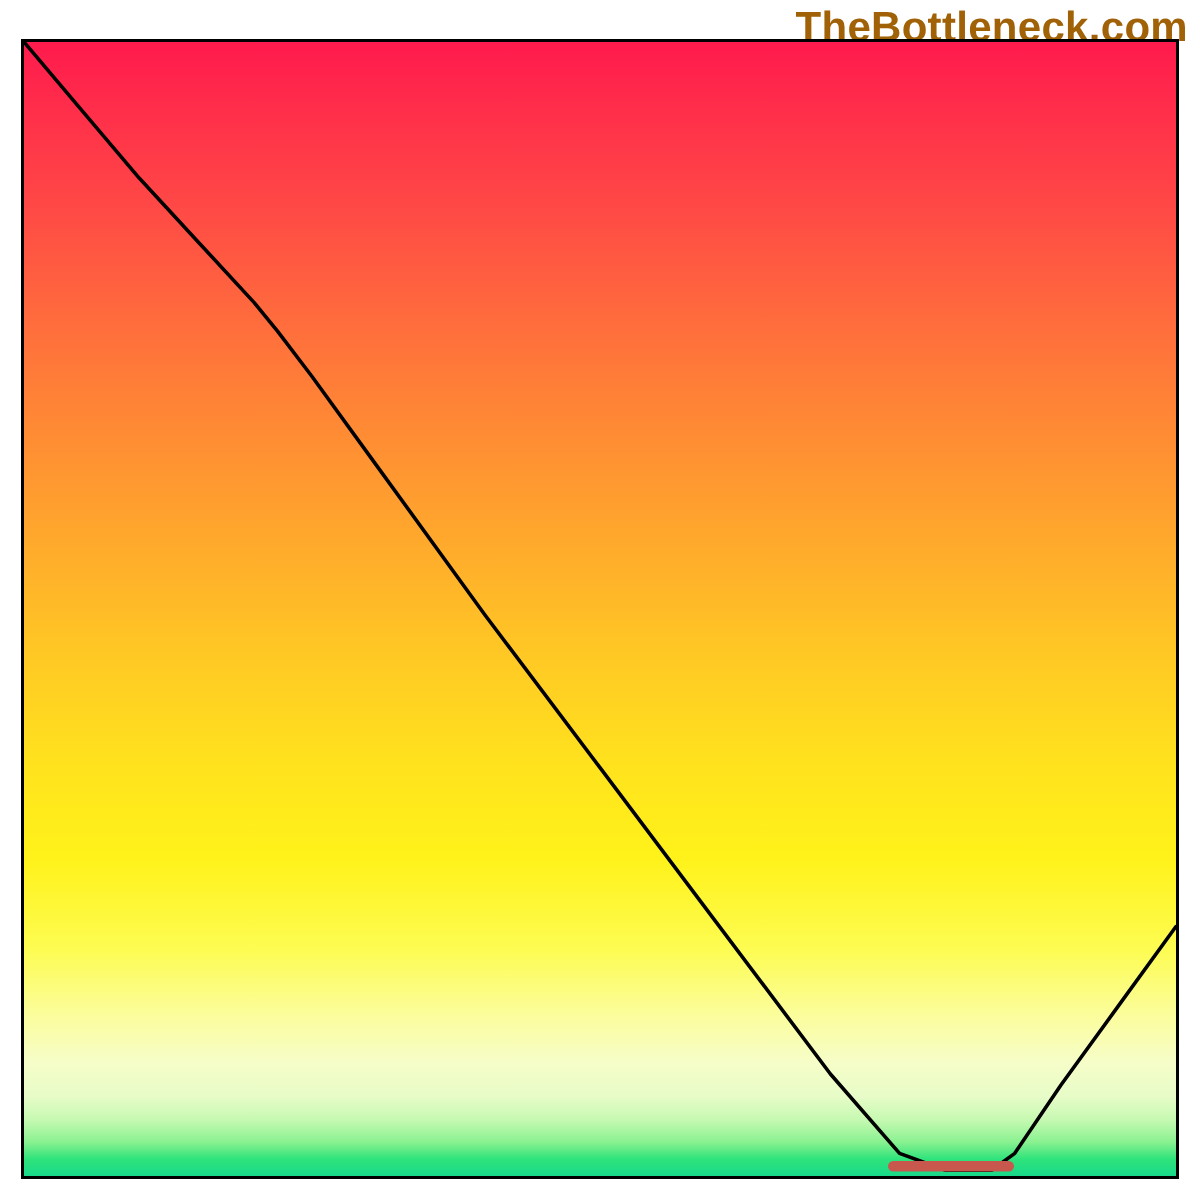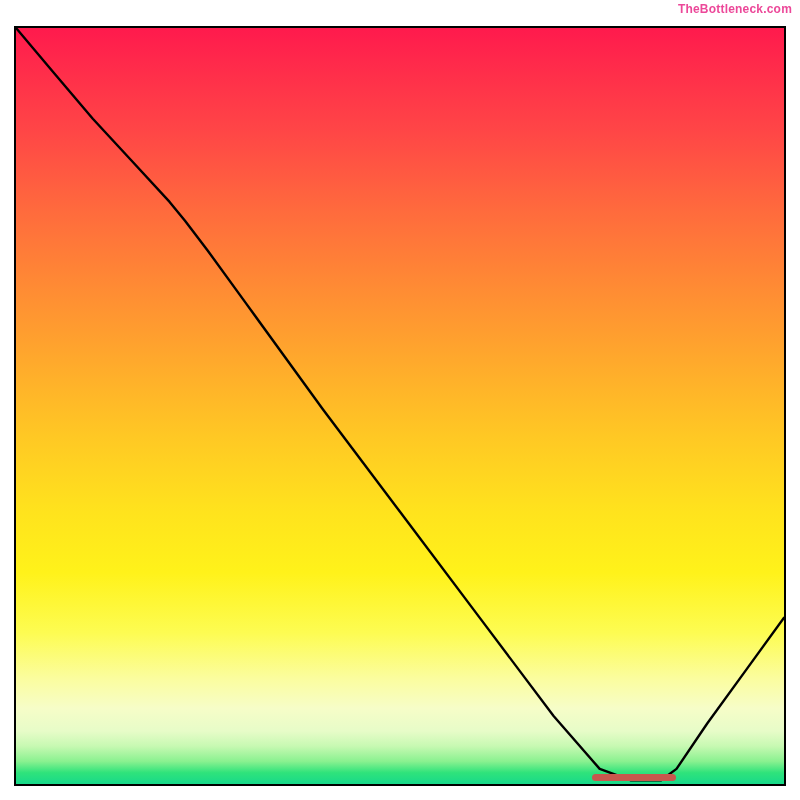--- a/index.html
+++ b/index.html
@@ -13,23 +13,23 @@
   }
   .stage {
     position: relative;
     width: 800px;
     height: 800px;
   }
   .watermark {
     position: absolute;
     top: 2px;
     right: 8px;
-    font-size: 12px;
+    font-size: 28px;
     font-weight: 600;
-    color: #ec4899;
+    color: #a16207;
     letter-spacing: 0.2px;
     user-select: none;
   }
   .plot {
     position: absolute;
     left: 14px;
     top: 26px;
     width: 772px;
     height: 760px;
     border: 2px solid #000;

